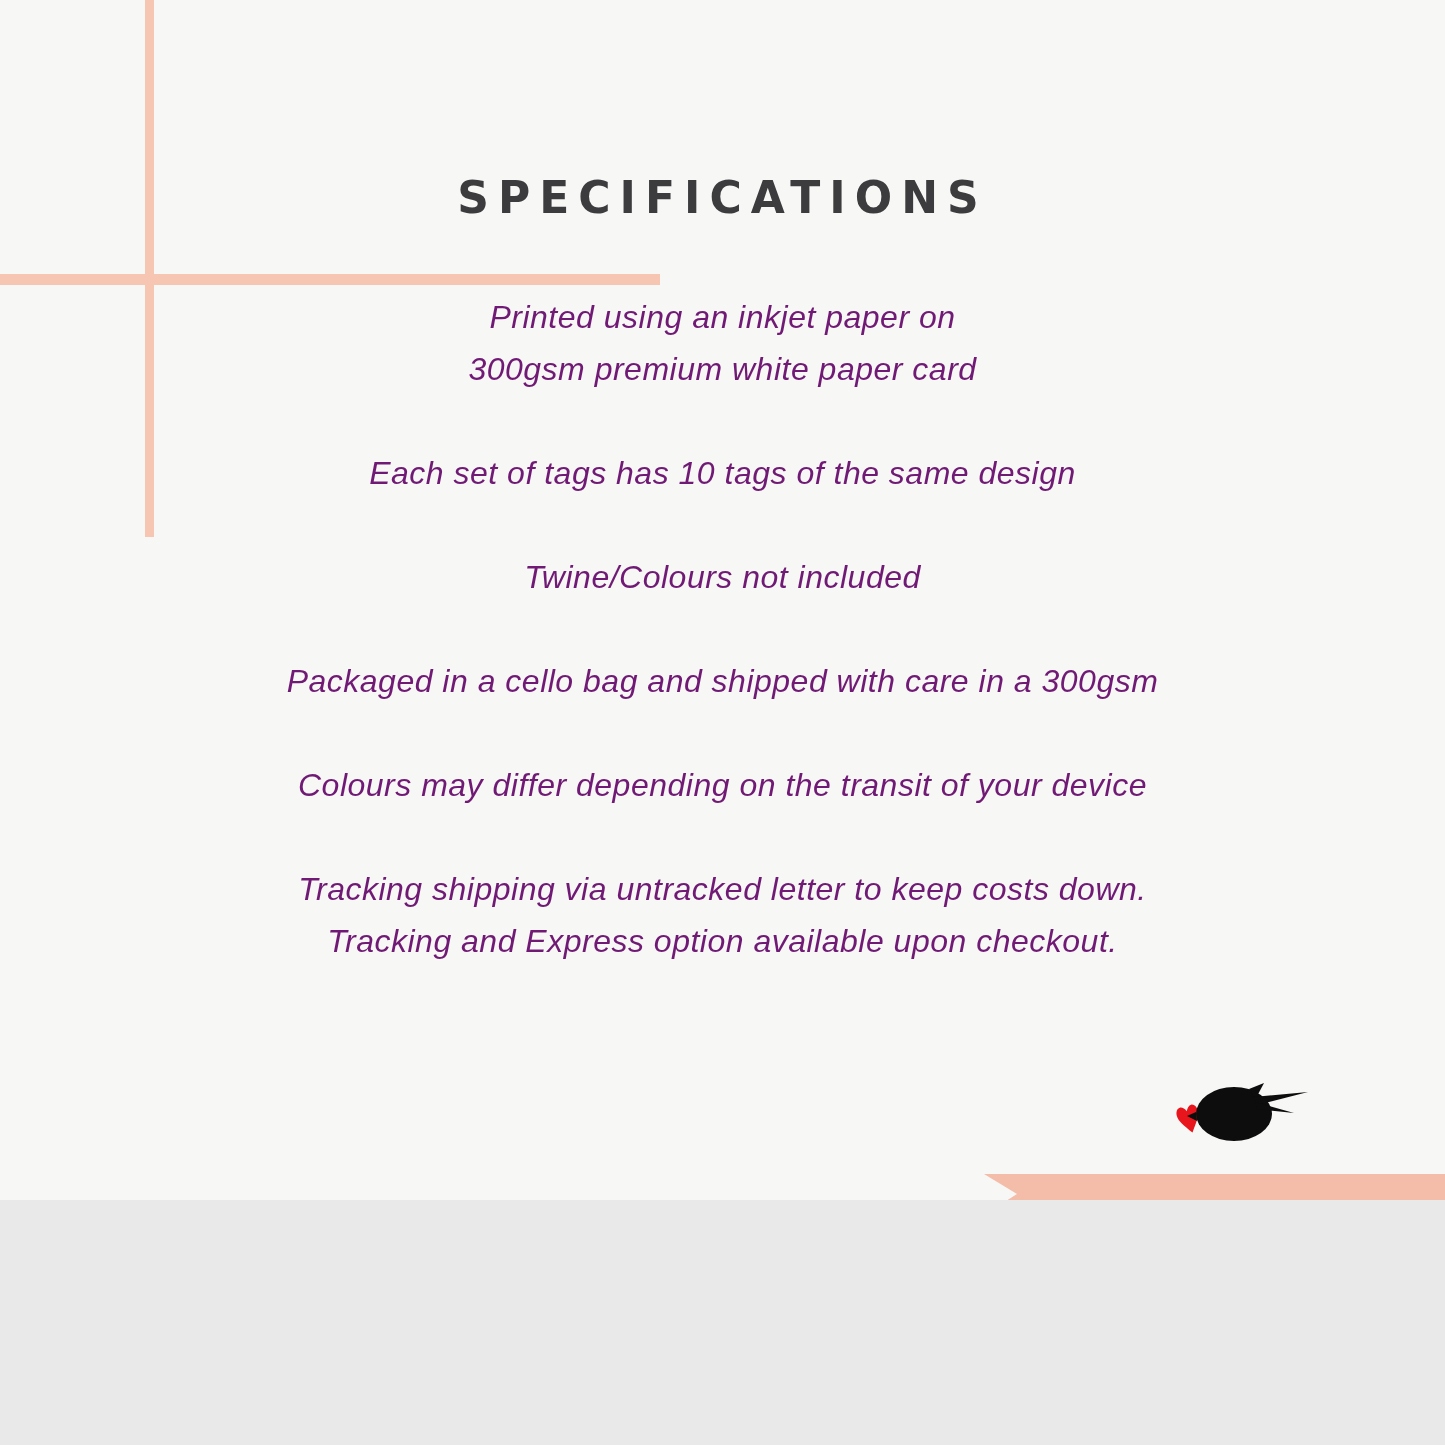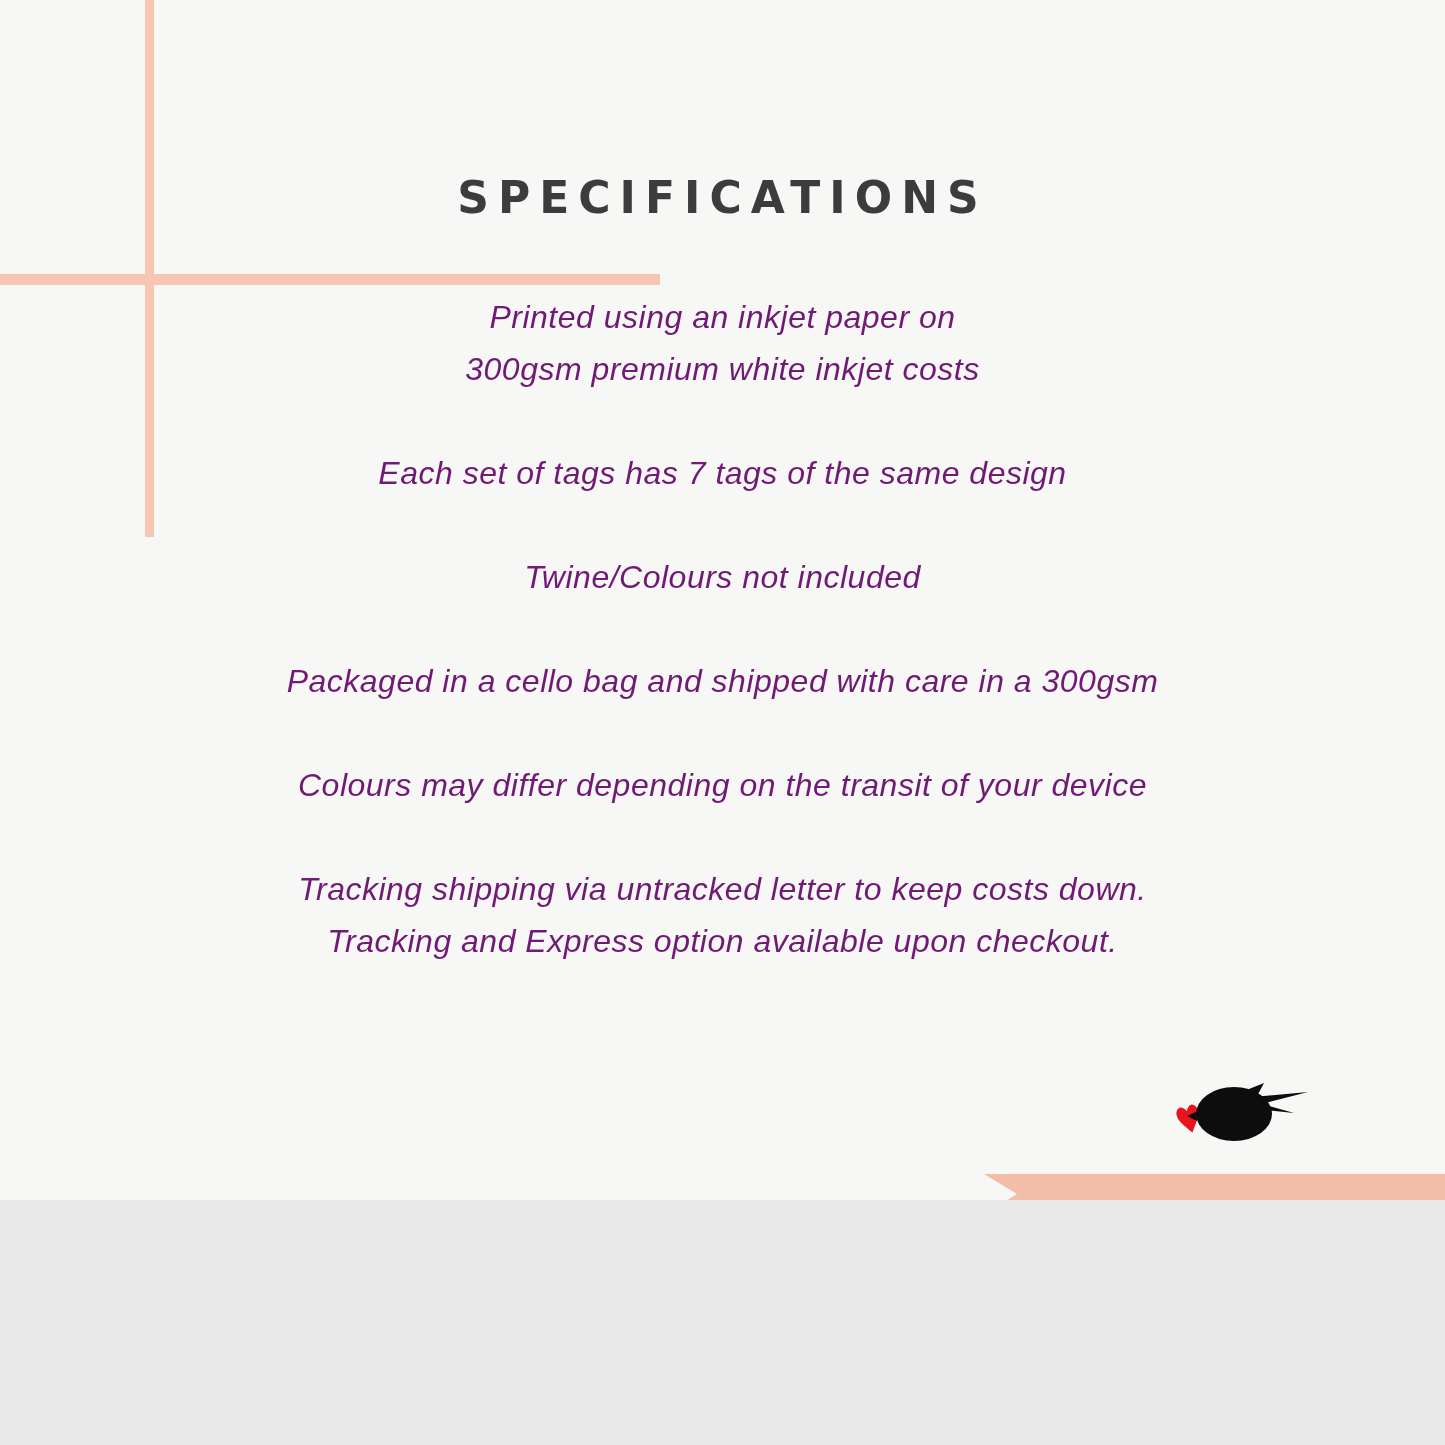--- a/index.html
+++ b/index.html
@@ -89,24 +89,24 @@
 <div class="canvas">
 
   <div class="accent-vline"></div>
   <div class="accent-hline"></div>
 
   <h1 class="title">SPECIFICATIONS</h1>
 
   <div class="content">
     <p class="para">
       <span class="line">Printed using an inkjet paper on</span>
-      <span class="line">300gsm premium white inkjet costs</span>
+      <span class="line">300gsm premium white paper card</span>
     </p>
     <p class="para">
-      <span class="line">Each set of tags has 7 tags of the same design</span>
+      <span class="line">Each set of tags has 10 tags of the same design</span>
     </p>
     <p class="para">
       <span class="line">Twine/Colours not included</span>
     </p>
     <p class="para">
       <span class="line">Packaged in a cello bag and shipped with care in a 300gsm</span>
     </p>
     <p class="para">
       <span class="line">Colours may differ depending on the transit of your device</span>
     </p>

